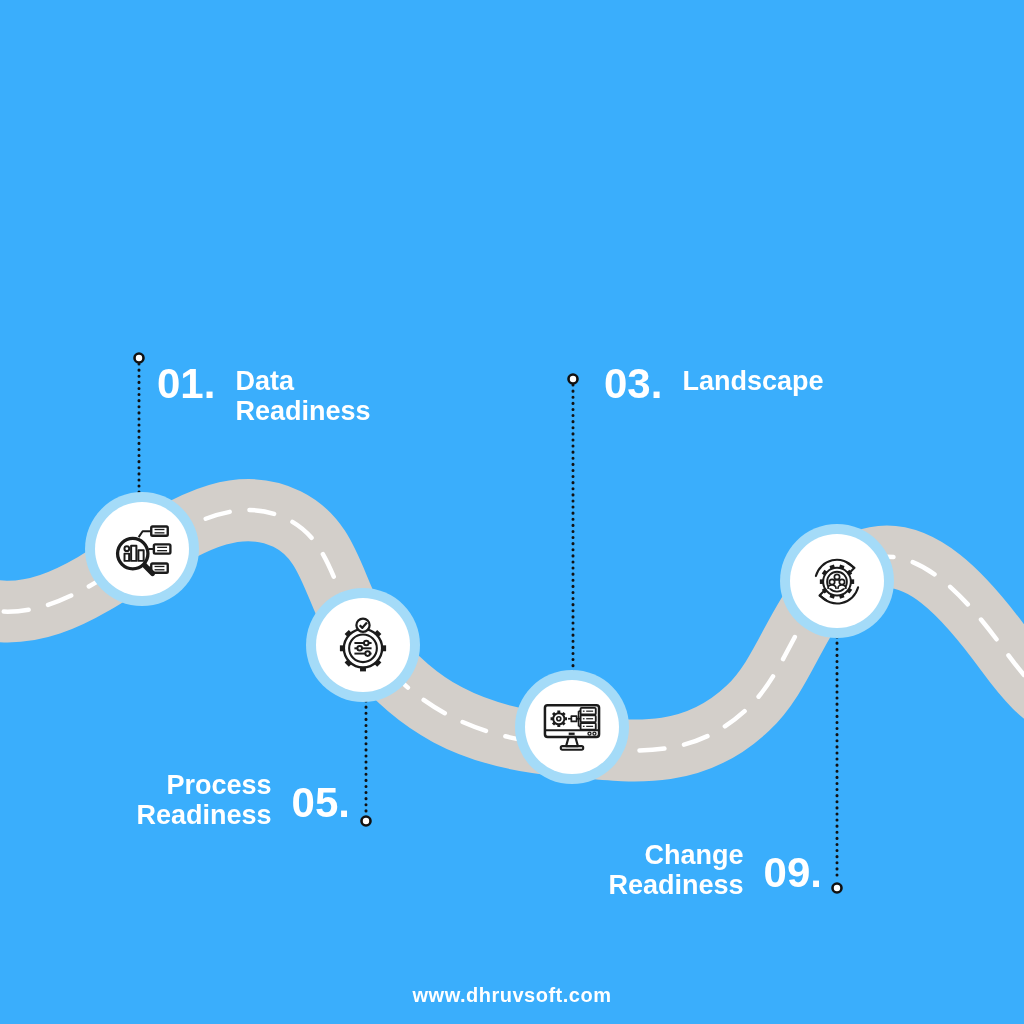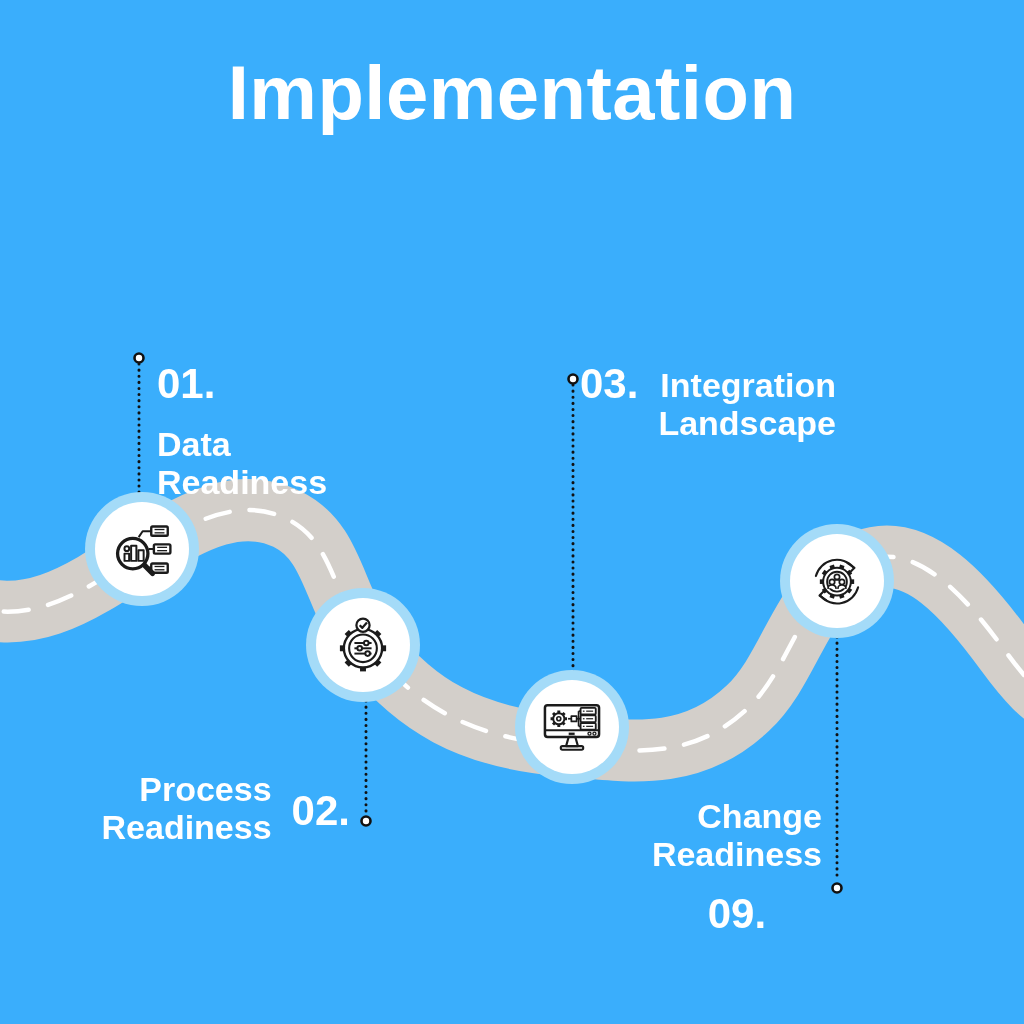--- a/index.html
+++ b/index.html
@@ -18,38 +18,37 @@
     position:absolute; width:114px; height:114px; border-radius:50%;
     background:#A4DBF8; display:flex; align-items:center; justify-content:center;
   }
   .node-inner {
     width:94px; height:94px; border-radius:50%; background:#FFFFFF;
     display:flex; align-items:center; justify-content:center;
   }
   .node-inner svg { width:66px; height:66px; }
   .ms { position:absolute; display:flex; color:#FFFFFF; font-weight:700; }
   .ms .num  { font-size:42px; line-height:1; }
-  .ms .lbl  { font-size:34px; line-height:1.12; }
+  .ms .lbl  { font-size:27px; line-height:1.12; }
   .ms.top   { align-items:flex-start; gap:20px; }
   .ms.top .num { margin-top:-3px; }
   .ms.bottom { align-items:center; gap:20px; }
   .ms.bottom .num { margin-bottom:-5px; }
   .lbl.right { text-align:right; }
   .footer {
     position:absolute; top:984px; left:0; width:1024px; text-align:center;
     color:#FFFFFF; font-weight:700; font-size:20px; letter-spacing:0.5px;
   }
 </style>
 </head>
 <body>
 
 <div class="canvas">
 
   <div class="title">
-    <div>Implementation</div>
   </div>
 
   <svg class="road-layer" width="1024" height="1024" viewBox="0 0 1024 1024">
     <path d="M -40 602 C 25 628, 75 598, 140 554
          C 196 518, 242 497, 287 519
          C 336 543, 332 600, 372 650
          C 415 704, 468 737, 560 745
          C 628 751, 690 763, 748 708
          C 793 666, 802 586, 864 561
          C 918 540, 968 600, 1006 652
@@ -212,46 +211,46 @@
         <circle cx="50" cy="44" r="4" stroke-width="2.6"></circle>
         <path d="M 44 53 a 6 5 0 0 1 12 0" stroke-width="2.6"></path>
         <circle cx="42.5" cy="51.5" r="4" stroke-width="2.6" fill="#FFFFFF"></circle>
         <circle cx="57.5" cy="51.5" r="4" stroke-width="2.6" fill="#FFFFFF"></circle>
         <path d="M 36.5 61 a 6 5 0 0 1 12 0" stroke-width="2.6" fill="#FFFFFF"></path>
         <path d="M 51.5 61 a 6 5 0 0 1 12 0" stroke-width="2.6" fill="#FFFFFF"></path>
       </svg>
     </div>
   </div>
 
-  <div class="ms top" style="left:157px; top:366px;flex-direction:column;">
+  <div class="ms top" style="left:157px; top:366px;">
     <div class="num">01.</div>
     <div class="lbl">
       <div>Data</div>
       <div>Readiness</div>
     </div>
   </div>
 
-  <div class="ms top" style="left:580px; top:366px;text-align:right;">
+  <div class="ms top" style="left:604px; top:366px;">
     <div class="num">03.</div>
     <div class="lbl">
-      <div>Integration</div>
       <div>Landscape</div>
     </div>
   </div>
 
   <div class="ms bottom" style="right:674px; top:770px;">
     <div class="lbl right">
       <div>Process</div>
       <div>Readiness</div>
     </div>
-    <div class="num">02.</div>
-  </div>
-
-  <div class="ms bottom" style="right:202px; top:797px;flex-direction:column;">
+    <div class="num">05.</div>
+  </div>
+
+  <div class="ms bottom" style="right:202px; top:840px;">
     <div class="lbl right">
       <div>Change</div>
       <div>Readiness</div>
     </div>
     <div class="num">09.</div>
   </div>
 
+  <div class="footer">www.dhruvsoft.com</div>
 
 </div>
 
 </body></html>

